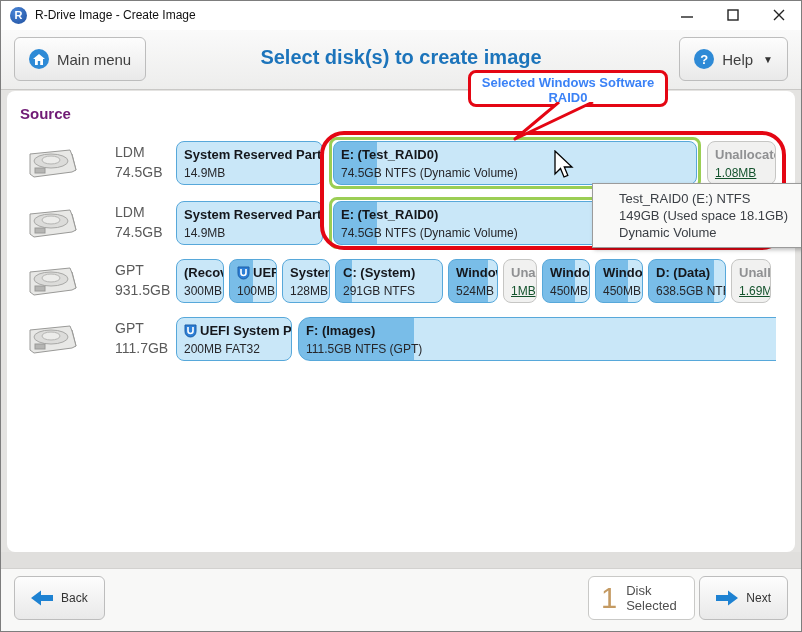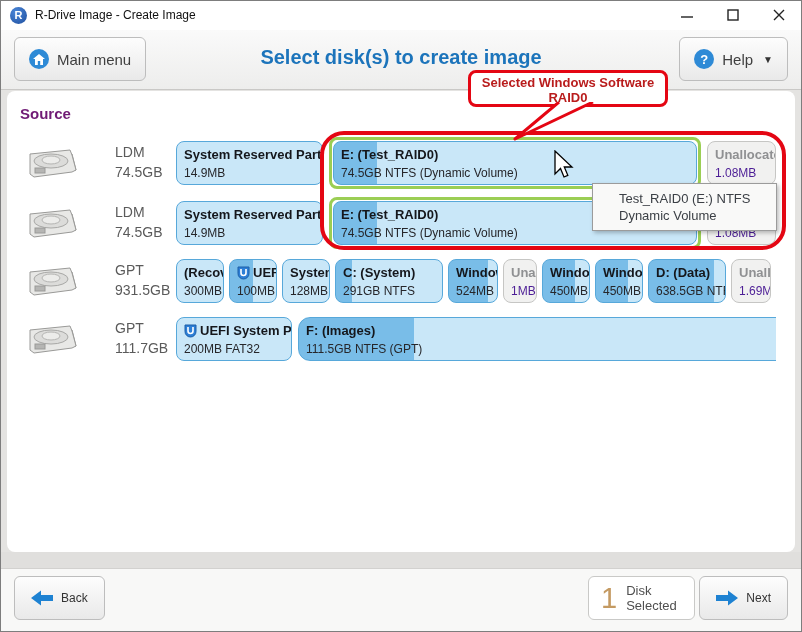--- a/index.html
+++ b/index.html
@@ -44,30 +44,30 @@
     display:flex; align-items:center; gap:6px; overflow:hidden; }
   .parts.tight { gap:5px; }
 
   .part { position:relative; flex:none; height:44px; border:1px solid #57a8da; border-radius:8px;
     background:linear-gradient(90deg,#79bde8 var(--used,0%), #c9e7f8 var(--used,0%));
     padding:5px 7px 0 7px; overflow:hidden; white-space:nowrap; cursor:default; }
   .pt { font-size:13px; font-weight:bold; color:#15171c; display:flex; align-items:center; gap:3px; }
   .ps { font-size:12px; color:#26262a; margin-top:4px; }
   .part.unalloc { background:#f1f1f0; border-color:#c6c6c4; }
   .part.unalloc .pt { color:#8f9092; }
-  .part.unalloc .ps { color:#4c1d95; }
+  .part.unalloc .ps { color:#14532d;text-decoration:underline; }
   .sel-wrap { flex:none; border:3px solid #9bce54; border-radius:8px; padding:1px; background:#fff; }
   .shield { flex:none; }
 
   
   .red-circle { position:absolute; left:320px; top:131px; width:466px; height:119px;
     border:4px solid #e40613; border-radius:24px; z-index:5; pointer-events:none; }
   .callout { position:absolute; left:468px; top:70px; width:200px; height:37px; background:#fff;
     border:3px solid #e40613; border-radius:8px; z-index:6; text-align:center;
-    font-size:13px; font-weight:bold; color:#b91c1c; line-height:15px; padding-top:2px; }
+    font-size:13px; font-weight:bold; color:#3b82f6; line-height:15px; padding-top:2px; }
   .callout-tail { position:absolute; left:497px; top:102px; z-index:6; pointer-events:none; }
   .tooltip { position:absolute; left:592px; top:183px; z-index:8; background:#f9f9f8;
     border:1px solid #9b9b9b; box-shadow:2px 2px 4px rgba(0,0,0,0.25);
     padding:6px 26px; font-size:13px; color:#3c4046; line-height:17px; white-space:nowrap; }
   .cursor { position:absolute; left:553px; top:150px; z-index:9; pointer-events:none; }
 
   
   .band { position:absolute; left:0; top:552px; width:802px; height:16px; background:#e0dfdd; }
   .footer { position:absolute; left:0; top:568px; width:802px; height:64px; background:#f8f8f7; border-top:1px solid #d2d1cf; }
   .fbtn { position:absolute; top:7px; display:flex; align-items:center; gap:8px; height:44px; padding:0 16px;
@@ -297,20 +297,21 @@
 <svg class="callout-tail" width="110" height="42" viewBox="0 0 110 42">
   <path d="M62,0 L18,37 L96,0" fill="#ffffff" stroke="#e40613" stroke-width="3" stroke-linejoin="round"></path>
 </svg>
 
 <svg class="cursor" width="22" height="30" viewBox="0 0 22 30">
   <path d="M2,1 L2,24 L7.5,18.5 L11,27 L14.8,25.3 L11.3,17 L19,17 Z" fill="#ffffff" stroke="#000" stroke-width="1.3"></path>
 </svg>
 
 <div class="tooltip">
   <div>Test_RAID0 (E:) NTFS</div>
+  <div>149GB (Used space 18.1GB)</div>
   <div>Dynamic Volume</div>
 </div>
 
 <div class="band"></div>
 <div class="footer">
   <div class="fbtn btn-back">
     <svg width="22" height="16" viewBox="0 0 22 16">
         <path d="M22,5 L10,5 L10,0.5 L0,8 L10,15.5 L10,11 L22,11 Z" fill="#1e82d2"></path>
       </svg>
     <span>Back</span>

